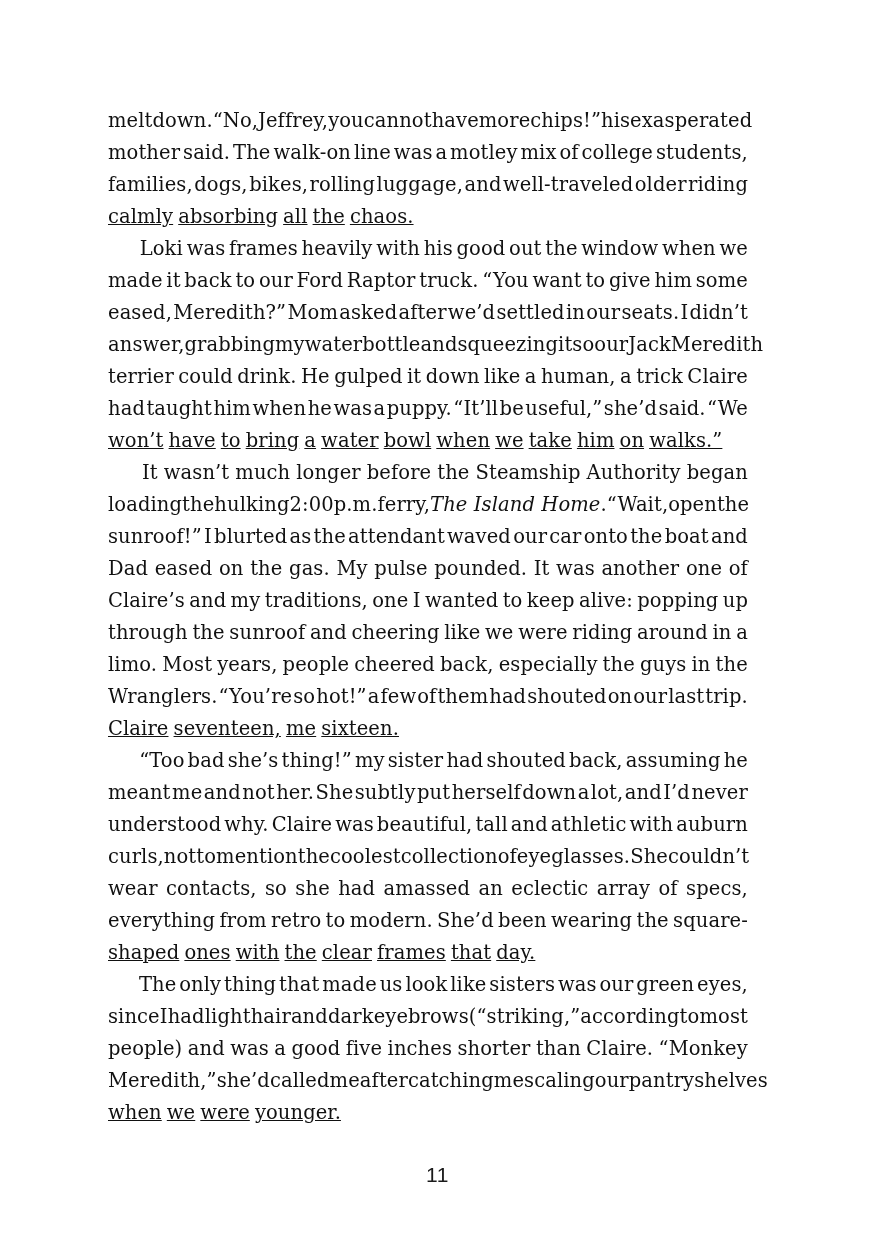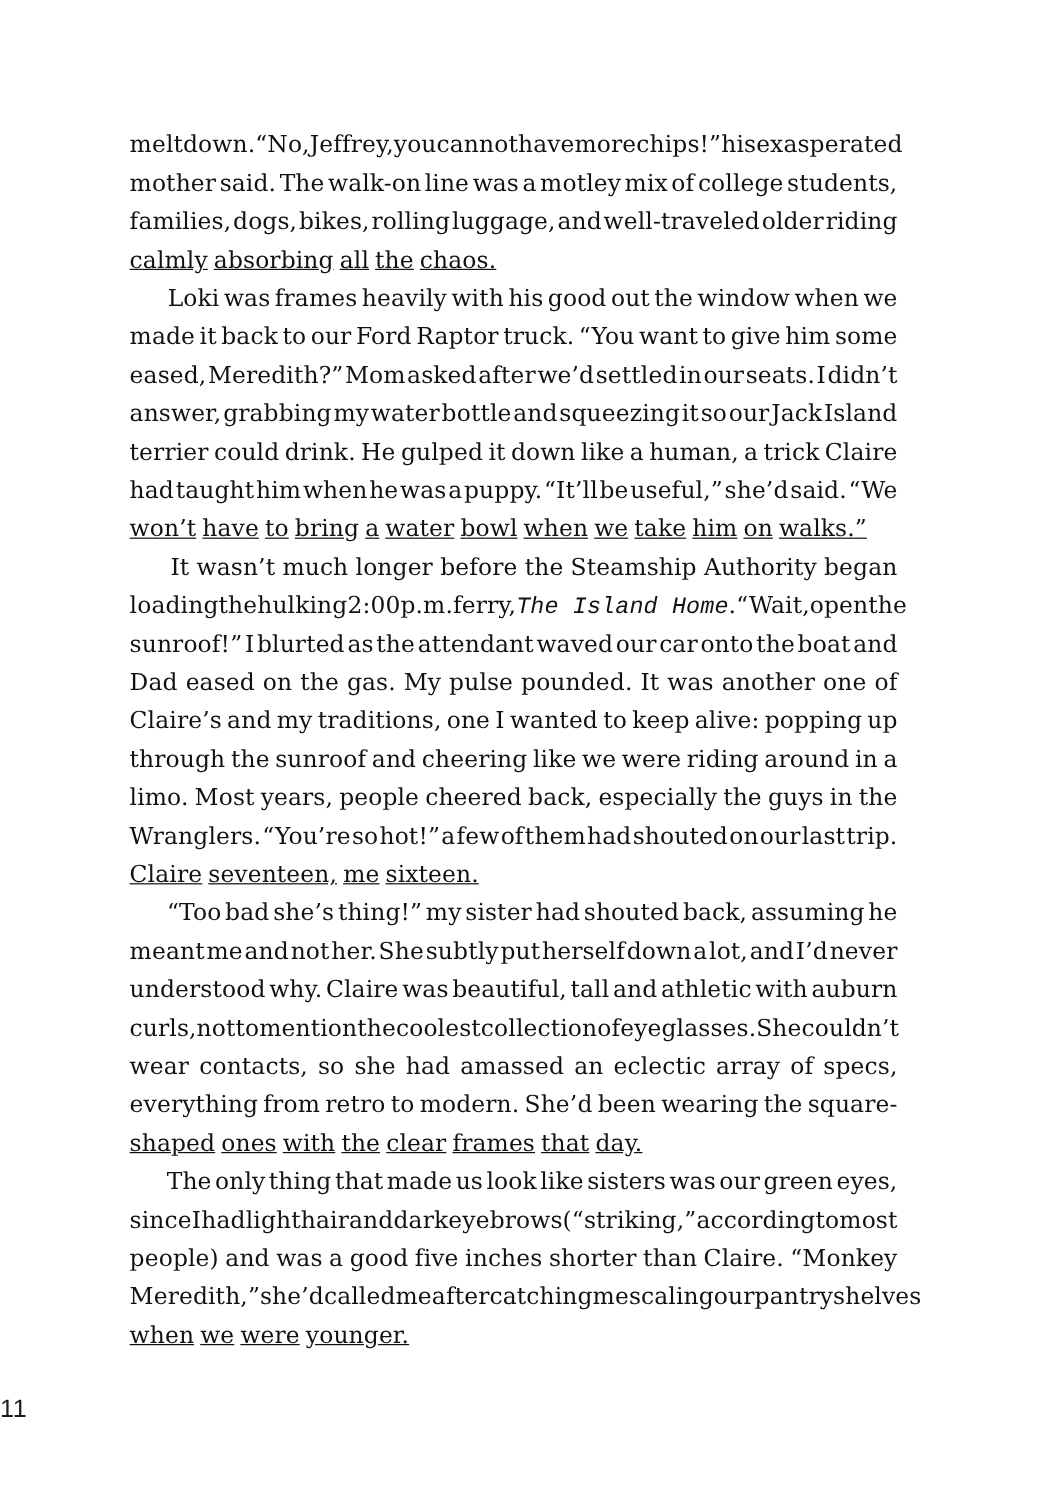--- a/index.html
+++ b/index.html
@@ -67,28 +67,28 @@
     width: 28px;
     flex: 0 0 28px;
   }
 
   .w {
     white-space: pre;
   }
 
   .it {
     font-style: italic;
-    font-family: Liberation Mono, monospace;
   }
 
   #folio {
     position: absolute;
     left: 0;
     top: 1163px;
     width: 875px;
+    text-align: center;
     font-family: "Liberation Sans", sans-serif;
     font-size: 21px;
     color: #1a1a1a;
     letter-spacing: 0.5px;
   }
 </style>
 </head>
 <body>
 
 <div id="page">
@@ -97,21 +97,21 @@
       <div class="para">
         <div class="line just"><span class="w">meltdown.</span><span class="w">“No,</span><span class="w">Jeffrey,</span><span class="w">you</span><span class="w">cannot</span><span class="w">have</span><span class="w">more</span><span class="w">chips!”</span><span class="w">his</span><span class="w">exasperated</span></div>
         <div class="line just"><span class="w">mother</span><span class="w">said.</span><span class="w">The</span><span class="w">walk-on</span><span class="w">line</span><span class="w">was</span><span class="w">a</span><span class="w">motley</span><span class="w">mix</span><span class="w">of</span><span class="w">college</span><span class="w">students,</span></div>
         <div class="line just"><span class="w">families,</span><span class="w">dogs,</span><span class="w">bikes,</span><span class="w">rolling</span><span class="w">luggage,</span><span class="w">and</span><span class="w">well-traveled</span><span class="w">older</span><span class="w">riding</span></div>
         <div class="line last"><span class="w">calmly</span><span class="w">absorbing</span><span class="w">all</span><span class="w">the</span><span class="w">chaos.</span></div>
       </div>
       <div class="para">
         <div class="line just"><span class="indent"></span><span class="w">Loki</span><span class="w">was</span><span class="w">frames</span><span class="w">heavily</span><span class="w">with</span><span class="w">his</span><span class="w">good</span><span class="w">out</span><span class="w">the</span><span class="w">window</span><span class="w">when</span><span class="w">we</span></div>
         <div class="line just"><span class="w">made</span><span class="w">it</span><span class="w">back</span><span class="w">to</span><span class="w">our</span><span class="w">Ford</span><span class="w">Raptor</span><span class="w">truck.</span><span class="w">“You</span><span class="w">want</span><span class="w">to</span><span class="w">give</span><span class="w">him</span><span class="w">some</span></div>
         <div class="line just"><span class="w">eased,</span><span class="w">Meredith?”</span><span class="w">Mom</span><span class="w">asked</span><span class="w">after</span><span class="w">we’d</span><span class="w">settled</span><span class="w">in</span><span class="w">our</span><span class="w">seats.</span><span class="w">I</span><span class="w">didn’t</span></div>
-        <div class="line just"><span class="w">answer,</span><span class="w">grabbing</span><span class="w">my</span><span class="w">water</span><span class="w">bottle</span><span class="w">and</span><span class="w">squeezing</span><span class="w">it</span><span class="w">so</span><span class="w">our</span><span class="w">Jack</span><span class="w">Island</span></div>
+        <div class="line just"><span class="w">answer,</span><span class="w">grabbing</span><span class="w">my</span><span class="w">water</span><span class="w">bottle</span><span class="w">and</span><span class="w">squeezing</span><span class="w">it</span><span class="w">so</span><span class="w">our</span><span class="w">Jack</span><span class="w">Meredith</span></div>
         <div class="line just"><span class="w">terrier</span><span class="w">could</span><span class="w">drink.</span><span class="w">He</span><span class="w">gulped</span><span class="w">it</span><span class="w">down</span><span class="w">like</span><span class="w">a</span><span class="w">human,</span><span class="w">a</span><span class="w">trick</span><span class="w">Claire</span></div>
         <div class="line just"><span class="w">had</span><span class="w">taught</span><span class="w">him</span><span class="w">when</span><span class="w">he</span><span class="w">was</span><span class="w">a</span><span class="w">puppy.</span><span class="w">“It’ll</span><span class="w">be</span><span class="w">useful,”</span><span class="w">she’d</span><span class="w">said.</span><span class="w">“We</span></div>
         <div class="line last"><span class="w">won’t</span><span class="w">have</span><span class="w">to</span><span class="w">bring</span><span class="w">a</span><span class="w">water</span><span class="w">bowl</span><span class="w">when</span><span class="w">we</span><span class="w">take</span><span class="w">him</span><span class="w">on</span><span class="w">walks.”</span></div>
       </div>
       <div class="para">
         <div class="line just"><span class="indent"></span><span class="w">It</span><span class="w">wasn’t</span><span class="w">much</span><span class="w">longer</span><span class="w">before</span><span class="w">the</span><span class="w">Steamship</span><span class="w">Authority</span><span class="w">began</span></div>
         <div class="line just"><span class="w">loading</span><span class="w">the</span><span class="w">hulking</span><span class="w">2:00</span><span class="w">p.m.</span><span class="w">ferry,</span><span class="w"><span class="w it">The Island Home</span><span class="w" style="margin-left: 0px;">.</span></span><span class="w">“Wait,</span><span class="w">open</span><span class="w">the</span></div>
         <div class="line just"><span class="w">sunroof!”</span><span class="w">I</span><span class="w">blurted</span><span class="w">as</span><span class="w">the</span><span class="w">attendant</span><span class="w">waved</span><span class="w">our</span><span class="w">car</span><span class="w">onto</span><span class="w">the</span><span class="w">boat</span><span class="w">and</span></div>
         <div class="line just"><span class="w">Dad</span><span class="w">eased</span><span class="w">on</span><span class="w">the</span><span class="w">gas.</span><span class="w">My</span><span class="w">pulse</span><span class="w">pounded.</span><span class="w">It</span><span class="w">was</span><span class="w">another</span><span class="w">one</span><span class="w">of</span></div>
         <div class="line just"><span class="w">Claire’s</span><span class="w">and</span><span class="w">my</span><span class="w">traditions,</span><span class="w">one</span><span class="w">I</span><span class="w">wanted</span><span class="w">to</span><span class="w">keep</span><span class="w">alive:</span><span class="w">popping</span><span class="w">up</span></div>

